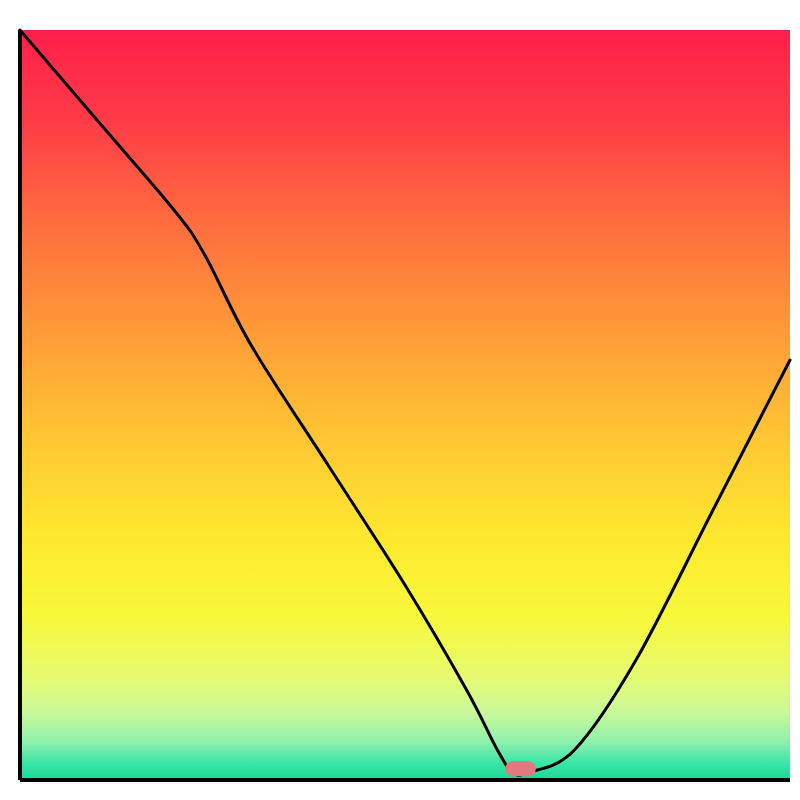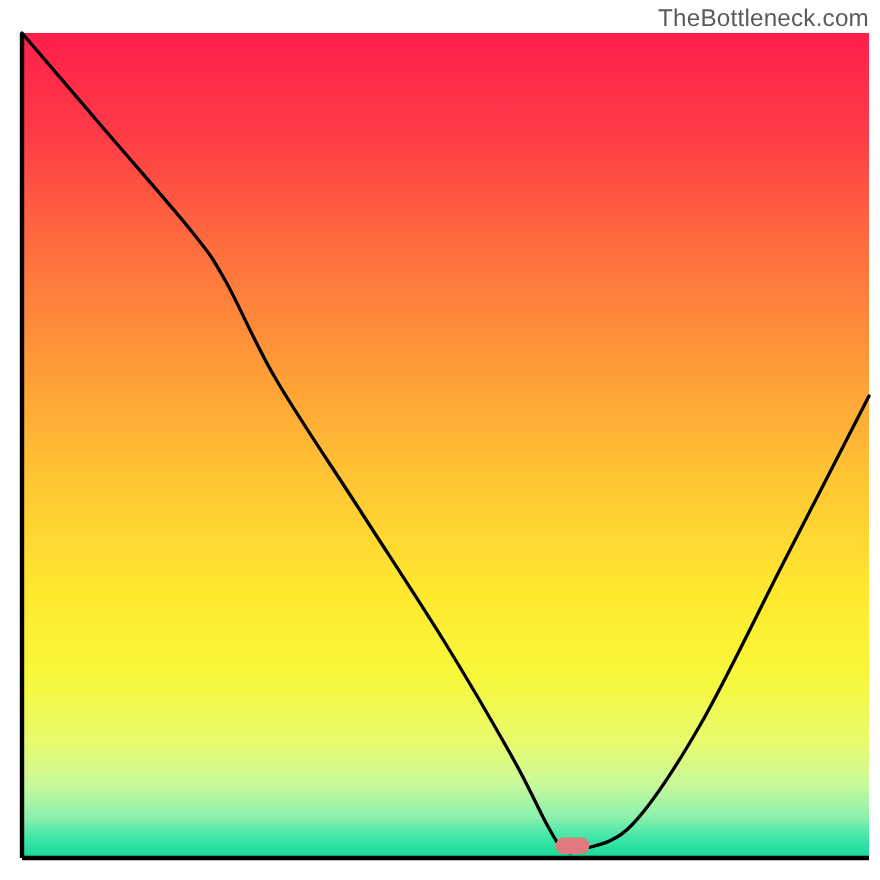--- a/index.html
+++ b/index.html
@@ -27,21 +27,20 @@
     z-index: 10;
   }
   svg {
     display: block;
   }
 </style>
 </head>
 <body>
 
 <div class="chart-container">
-  <div class="watermark">TheBottleneck.com</div>
   <svg id="chart-svg" width="800" height="800">
       <defs>
         <linearGradient id="bg-grad" x1="0" y1="0" x2="0" y2="1">
           <stop offset="0%" stop-color="#ff1f4b"></stop>
           <stop offset="12%" stop-color="#ff3b47"></stop>
           <stop offset="25%" stop-color="#ff6a3f"></stop>
           <stop offset="40%" stop-color="#ff9a38"></stop>
           <stop offset="55.00000000000001%" stop-color="#ffc833"></stop>
           <stop offset="68%" stop-color="#ffe92f"></stop>
           <stop offset="78%" stop-color="#f7f83a"></stop>

